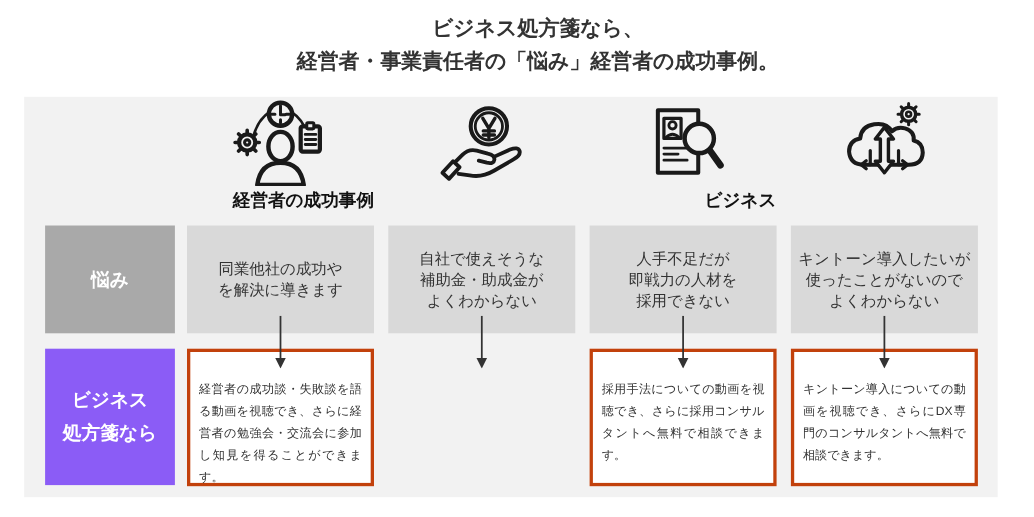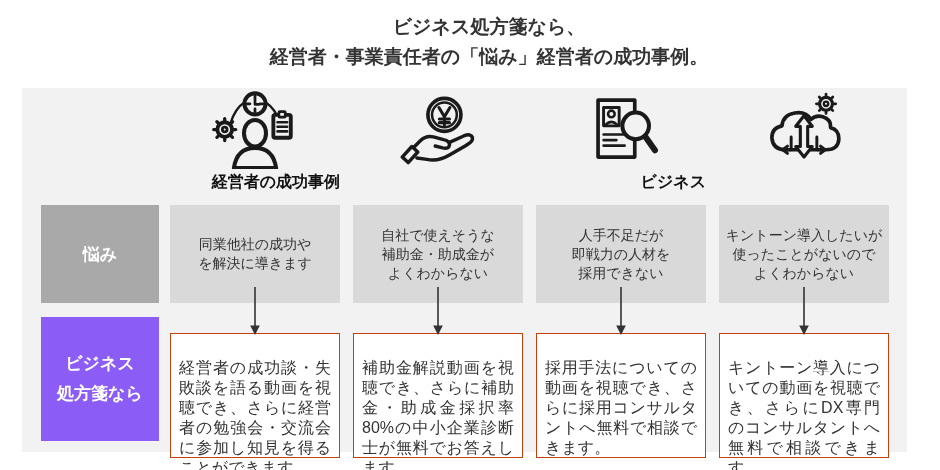--- a/index.html
+++ b/index.html
@@ -17,23 +17,23 @@
     line-height:30px;white-space:pre-line;}
   .col{position:absolute;top:0;width:170px;height:364px;}
   .icon-wrap{position:absolute;top:4px;left:0;width:170px;height:76px;
     display:flex;align-items:center;justify-content:center;}
   .col-header{position:absolute;top:84px;left:0;width:170px;text-align:right;
     font-size:16px;font-weight:700;color:#111;}
   .problem-box{position:absolute;top:117px;left:0;width:170px;height:98px;background:#d9d9d9;
     display:flex;align-items:center;justify-content:center;text-align:center;
     font-size:14px;line-height:19px;color:#333;white-space:pre-line;}
   .arrow{position:absolute;top:199px;left:79px;z-index:2;}
-  .solution-box{position:absolute;top:245px;left:0;width:170px;height:125px;background:#fff;
-    border:1px solid #c2410c;box-sizing:border-box;padding:24px 8px 6px 8px;
-    font-size:16px;line-height:20px;color:#333;text-align:justify;}
+  .solution-box{position:absolute;top:229px;left:0;width:170px;height:125px;background:#fff;
+    border:3px solid #c2410c;box-sizing:border-box;padding:24px 8px 6px 8px;
+    font-size:11px;line-height:20px;color:#333;text-align:justify;}
   svg{display:block;}
   .ln{stroke:#1a1a1a;fill:none;stroke-linecap:round;stroke-linejoin:round;}
   .fillbg{fill:#f2f2f2;}
 </style>
 </head>
 <body>
 
 <div class="canvas">
 
   <div class="title">
@@ -86,21 +86,20 @@
           <path class="ln fillbg" stroke-width="3.8" d="M11 72 L21.5 60.5 L28 66.5 L17.5 78 Z"></path>
         </svg>
       </div>
       <div class="problem-box">自社で使えそうな
 補助金・助成金が
 よくわからない</div>
       <svg class="arrow" width="12" height="48" viewBox="0 0 12 48">
         <line x1="6" y1="0" x2="6" y2="40" stroke="#333" stroke-width="1.6"></line>
         <polygon points="6,48 1.2,38.5 10.8,38.5" fill="#333"></polygon>
       </svg>
-      <div class="solution-box">補助金解説動画を視聴でき、さらに補助金・助成金採択率80%の中小企業診断士が無料でお答えします。</div>
     </div>
 
     <div class="col" style="left:514px">
       <div class="icon-wrap">
         <svg width="94" height="78" viewBox="0 0 100 85">
           <rect class="ln fillbg" stroke-width="4" x="25" y="10" width="40" height="62"></rect>
           <rect class="ln" stroke-width="3.2" x="31" y="18" width="17" height="20"></rect>
           <circle class="ln" stroke-width="2.8" cx="39.5" cy="25" r="3.6"></circle>
           <path class="ln" stroke-width="2.8" d="M33 37 Q39.5 30.5 46 37"></path>
           <path class="ln" stroke-width="2.8" d="M31 47.5H54M31 53.5H45M31 59.5H54"></path>

